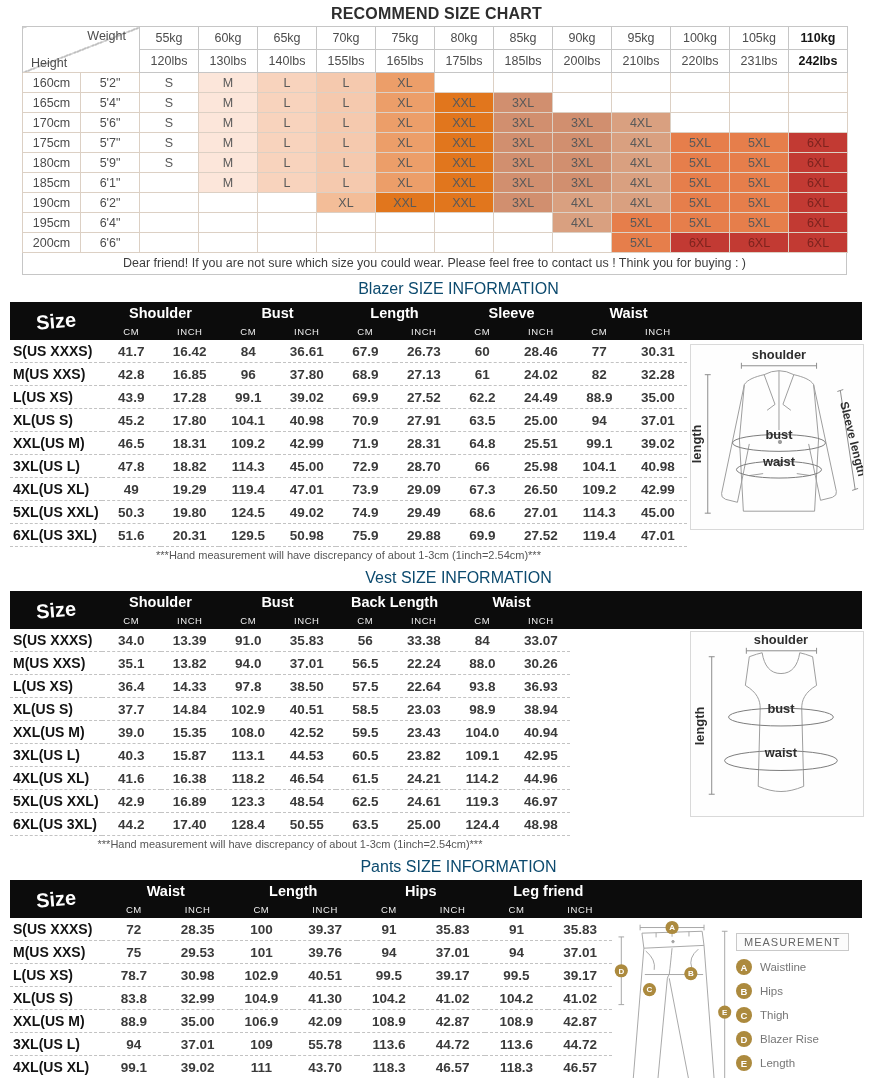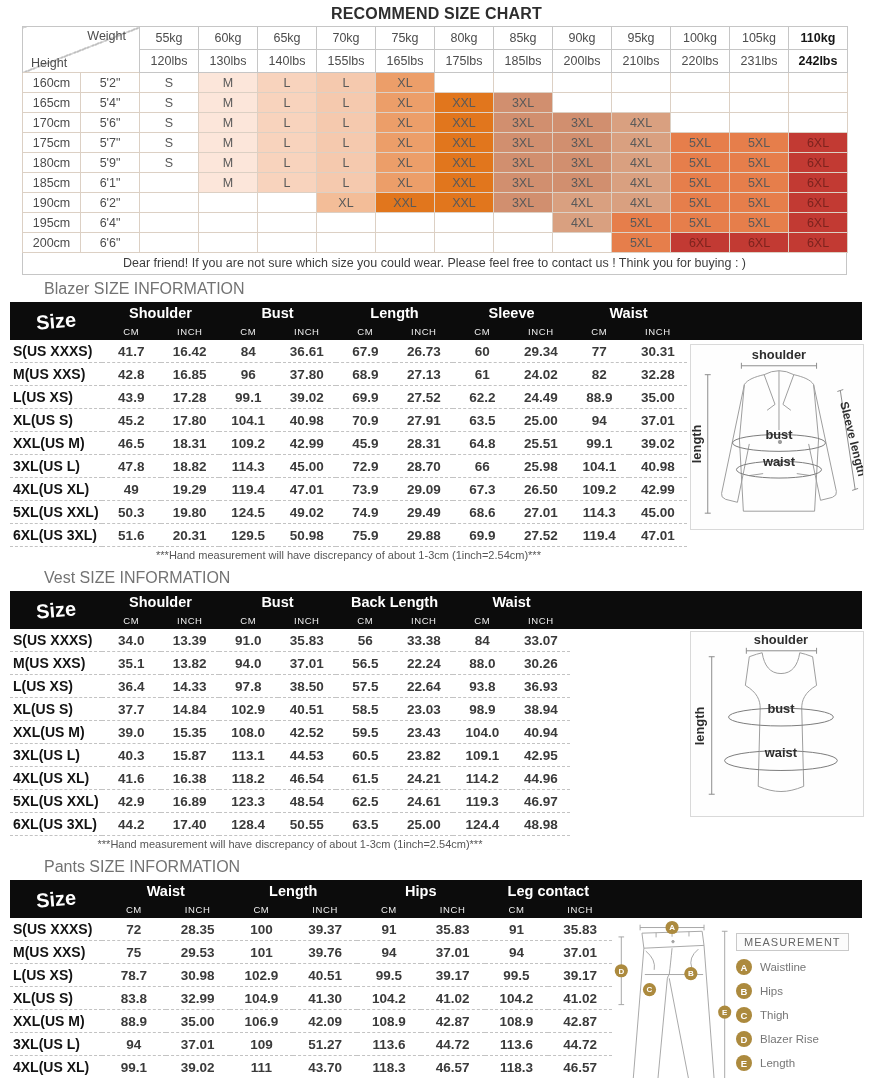--- a/index.html
+++ b/index.html
@@ -18,21 +18,21 @@
   .size-chart thead th.b{font-weight:700;color:#151515;}
   .size-chart td.hcm,.size-chart td.hft{color:#4c4c4c;}
   th.corner{position:relative;
      background:linear-gradient(to bottom right,#fff calc(50% - .6px),#a8a8a8 calc(50% - .6px),
                 #a8a8a8 calc(50% + .6px),#fff calc(50% + .6px));}
   .corner-weight{position:absolute;top:2px;right:13px;font-weight:400;}
   .corner-height{position:absolute;bottom:2px;left:8px;font-weight:400;}
   .chart-note{width:823px;margin-left:22px;border:1px solid #c6c6c6;border-top:none;
       height:21px;line-height:21px;text-align:center;font-size:12.5px;color:#3d3d3d;}
 
-  .section-heading{font-size:16px;color:#737373;height:20px;margin-top:5px;padding-left:44px;}
+  .section-heading{text-align:center;font-size:16px;color:#0c4a6e;height:20px;margin-top:5px;padding-left:44px;}
 
   
   .section{position:relative;width:852px;margin-left:10px;margin-top:2px;}
   table.info{border-collapse:collapse;table-layout:fixed;width:852px;}
   .info th{background:#0c0c0c;color:#fff;padding:0;}
   .info th.group{font-size:14.5px;font-weight:700;height:21px;}
   .info th.sub{font-size:9.5px;font-weight:400;height:17px;color:#ededed;letter-spacing:.6px;}
   .info th.size{font-size:20px;font-weight:700;}
   .info th.size span{display:inline-block;transform:rotate(-5deg);}
   .info td{height:20px;font-size:13.5px;}
@@ -306,21 +306,21 @@
       <tbody>
         <tr>
           <td class="lbl">S(US XXXS)</td>
           <td class="val">41.7</td>
           <td class="val">16.42</td>
           <td class="val">84</td>
           <td class="val">36.61</td>
           <td class="val">67.9</td>
           <td class="val">26.73</td>
           <td class="val">60</td>
-          <td class="val">29.34</td>
+          <td class="val">28.46</td>
           <td class="val">77</td>
           <td class="val">30.31</td>
           <td class="fill"></td>
         </tr>
         <tr>
           <td class="lbl">M(US XXS)</td>
           <td class="val">42.8</td>
           <td class="val">16.85</td>
           <td class="val">96</td>
           <td class="val">37.80</td>
@@ -359,21 +359,21 @@
           <td class="val">94</td>
           <td class="val">37.01</td>
           <td class="fill"></td>
         </tr>
         <tr>
           <td class="lbl">XXL(US M)</td>
           <td class="val">46.5</td>
           <td class="val">18.31</td>
           <td class="val">109.2</td>
           <td class="val">42.99</td>
-          <td class="val">45.9</td>
+          <td class="val">71.9</td>
           <td class="val">28.31</td>
           <td class="val">64.8</td>
           <td class="val">25.51</td>
           <td class="val">99.1</td>
           <td class="val">39.02</td>
           <td class="fill"></td>
         </tr>
         <tr>
           <td class="lbl">3XL(US L)</td>
           <td class="val">47.8</td>
@@ -639,21 +639,21 @@
         <col style="width: 63.75px;">
         <col style="width: 63.75px;">
         <col>
       </colgroup>
       <thead>
         <tr>
           <th class="size" rowspan="2"><span>Size</span></th>
           <th class="group" colspan="2">Waist</th>
           <th class="group" colspan="2">Length</th>
           <th class="group" colspan="2">Hips</th>
-          <th class="group" colspan="2">Leg contact</th>
+          <th class="group" colspan="2">Leg friend</th>
           <th class="fillh" rowspan="2"></th>
         </tr>
         <tr>
           <th class="sub">CM</th>
           <th class="sub">INCH</th>
           <th class="sub">CM</th>
           <th class="sub">INCH</th>
           <th class="sub">CM</th>
           <th class="sub">INCH</th>
           <th class="sub">CM</th>
@@ -719,21 +719,21 @@
           <td class="val">42.87</td>
           <td class="val">108.9</td>
           <td class="val">42.87</td>
           <td class="fill"></td>
         </tr>
         <tr>
           <td class="lbl">3XL(US L)</td>
           <td class="val">94</td>
           <td class="val">37.01</td>
           <td class="val">109</td>
-          <td class="val">51.27</td>
+          <td class="val">55.78</td>
           <td class="val">113.6</td>
           <td class="val">44.72</td>
           <td class="val">113.6</td>
           <td class="val">44.72</td>
           <td class="fill"></td>
         </tr>
         <tr>
           <td class="lbl">4XL(US XL)</td>
           <td class="val">99.1</td>
           <td class="val">39.02</td>

